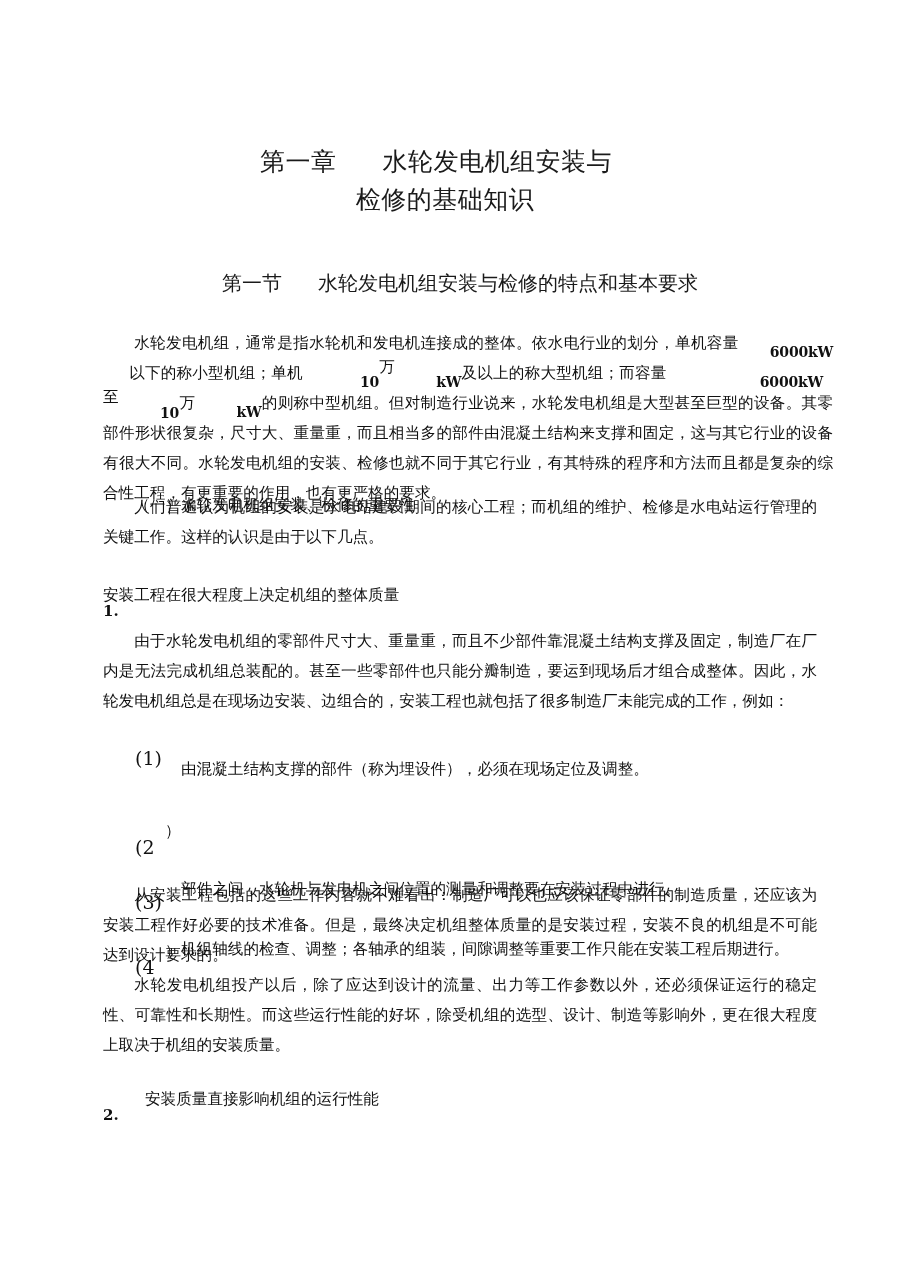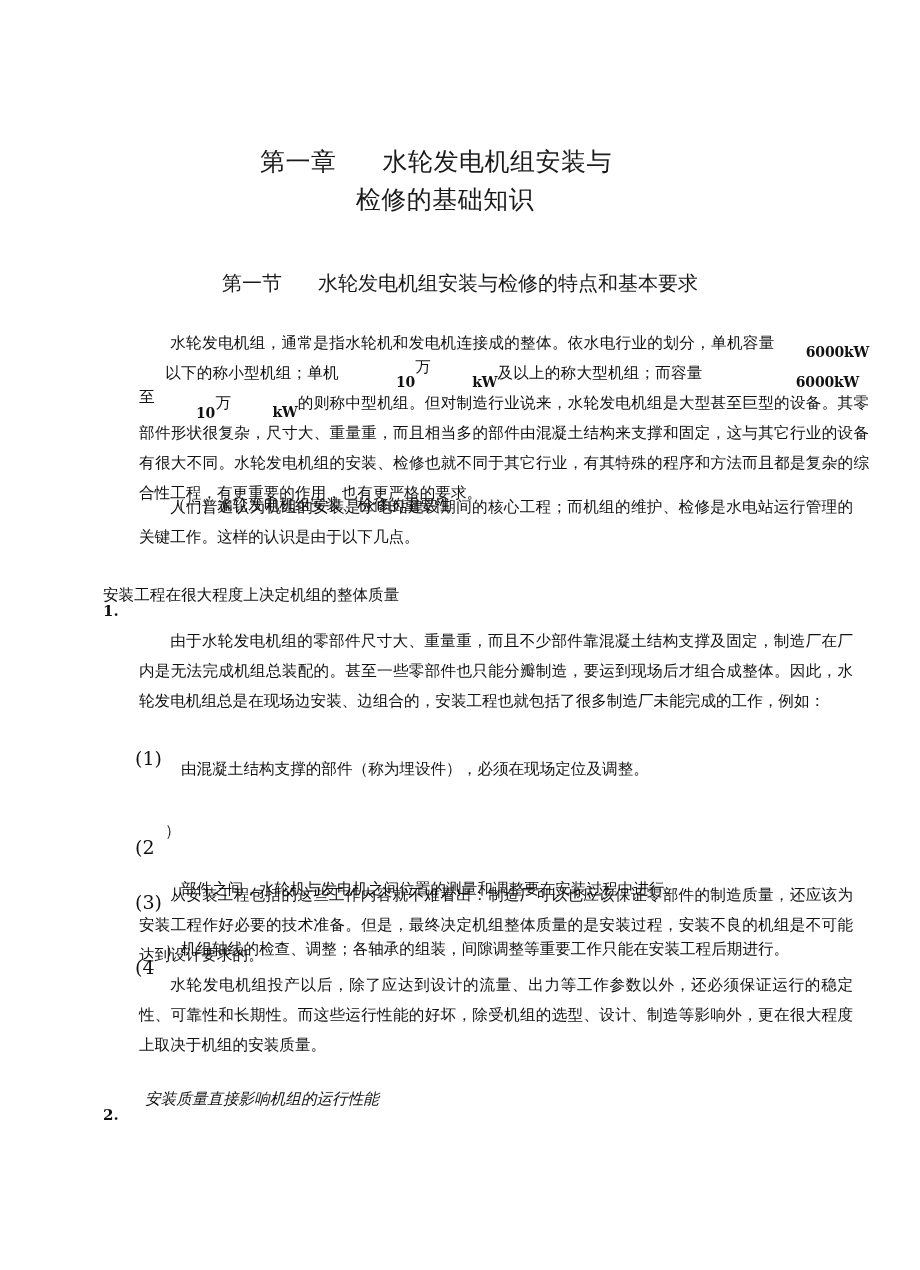--- a/index.html
+++ b/index.html
@@ -68,21 +68,20 @@
     left: 103px;
     width: 714px;
     font-size: 15.6px;
     line-height: 30px;
     color: #111111;
     text-align: justify;
     text-justify: inter-ideograph;
   }
   .indent {
     text-indent: 2em;
-    margin-left: 36px;
   }
 
   
   .frag {
     display: inline-block;
     font-family: "DejaVu Serif", "Liberation Serif", serif;
     font-weight: bold;
     font-size: 14px;
     position: relative;
     top: 9px;
@@ -184,20 +183,20 @@
     <span style="position:absolute; left: 62px; top: 2px;">）</span>
     <span style="display:inline-block; margin-left: 78px; width: 636px;">机组轴线的检查、调整；各轴承的组装，间隙调整等重要工作只能在安装工程后期进行。</span>
   </div>
 
   <div class="body-block indent" style="top: 880px;">
     <span>从安装工程包括的这些工作内容就不难看出：制造厂可以也应该保证零部件的制造质量，还应该为安装工程作好必要的技术准备。但是，最终决定机组整体质量的是安装过程，安装不良的机组是不可能达到设计要求的。</span>
   </div>
 
   <div class="body-block marker-row" style="top: 940px; height: 30px;">
     <span class="num-marker" style="left: 0px; top: 16px;">2.</span>
-    <span class="hdr-text" style="margin-left: 42px; font-style: italic;">安装质量直接影响机组的运行性能</span>
+    <span class="hdr-text" style="margin-left: 42px;">安装质量直接影响机组的运行性能</span>
   </div>
 
   <div class="body-block indent" style="top: 970px;">
     <span>水轮发电机组投产以后，除了应达到设计的流量、出力等工作参数以外，还必须保证运行的稳定性、可靠性和长期性。而这些运行性能的好坏，除受机组的选型、设计、制造等影响外，更在很大程度上取决于机组的安装质量。</span>
   </div>
 
 </div>
 
 </body></html>

